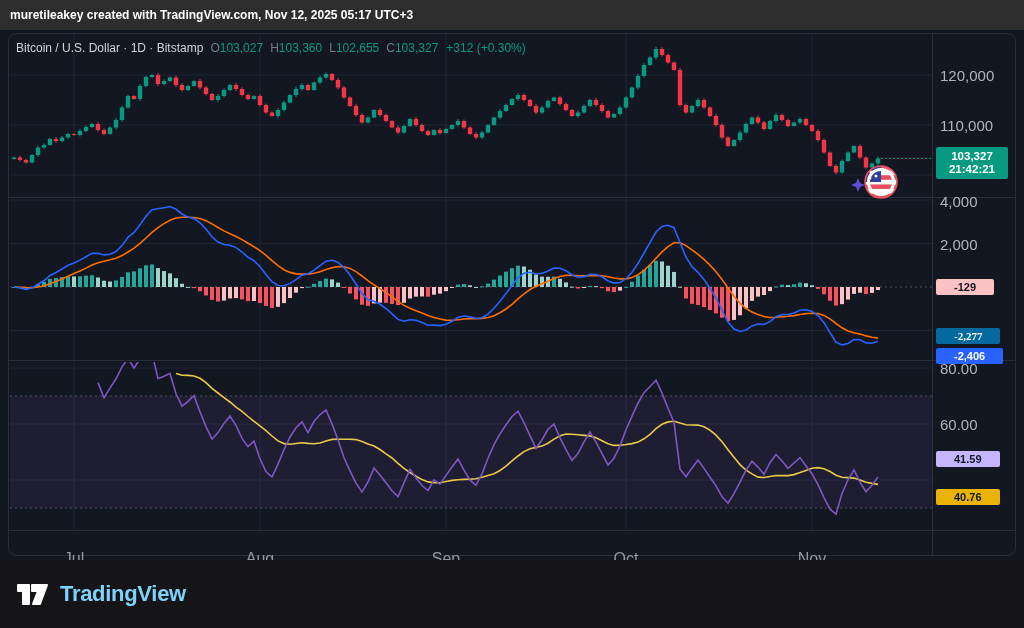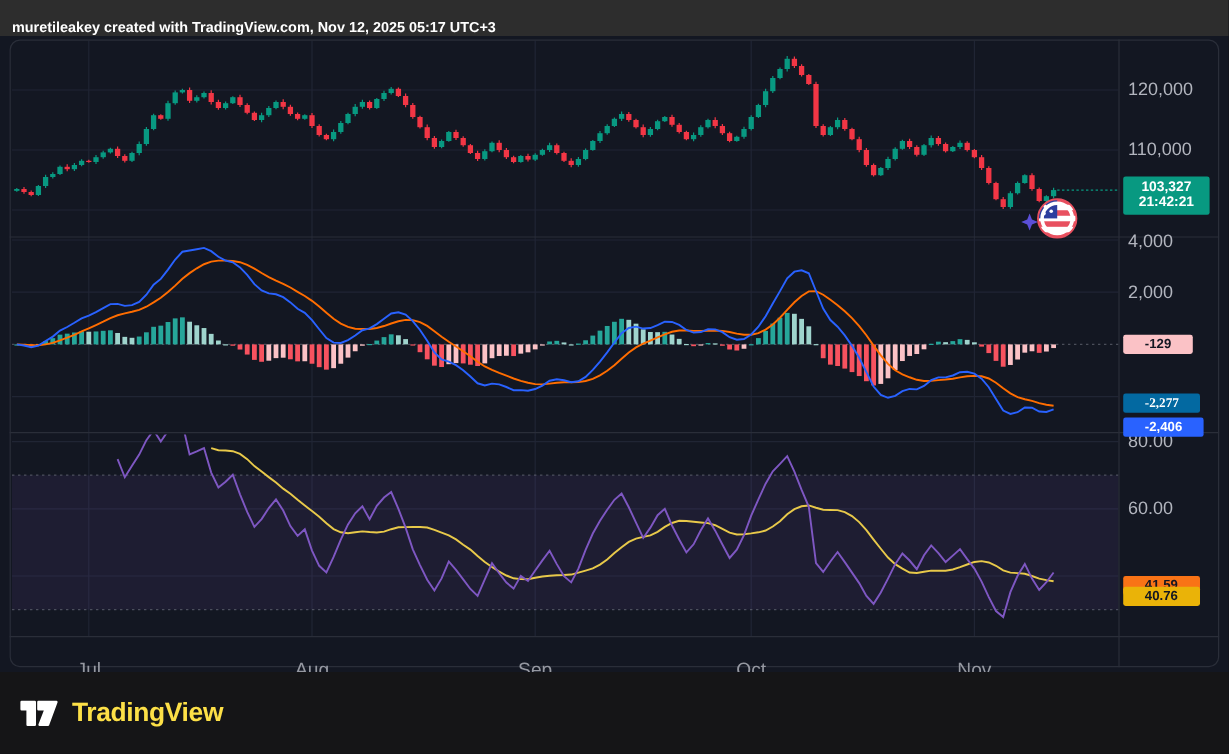--- a/index.html
+++ b/index.html
@@ -1,35 +1,35 @@
 <!DOCTYPE html>
 <html><head>
 <meta charset="utf-8">
 <style>
   html,body{margin:0;padding:0;background:#151518;}
   #page{position:relative;width:1024px;height:628px;overflow:hidden;background:#151518;
         font-family:"Liberation Sans",sans-serif;}
   .topbar{position:absolute;top:0;left:0;width:1024px;height:30px;background:#2d2d2d;
-          color:#ffffff;font-size:12px;font-weight:700;display:flex;align-items:flex-end;
+          color:#ffffff;font-size:12px;font-weight:700;display:flex;align-items:center;
           padding-left:10px;box-sizing:border-box;}
   .chart-bg{position:absolute;top:30px;left:0;width:1024px;height:530px;background:#131722;}
   #chart-svg{position:absolute;top:0;left:0;}
   .legend{position:absolute;top:41px;left:16px;font-size:12px;color:#d1d4dc;white-space:nowrap;}
   .legend .lab{color:#787b86;margin-left:7px;}
   .legend .up{color:#089981;}
   .legend .chg{color:#089981;margin-left:8px;}
   .scale-label{position:absolute;left:940px;font-size:15px;color:#b2b5be;transform:translateY(-50%);}
   .badge{position:absolute;left:936px;font-size:11px;font-weight:700;padding:2px 18px;
          border-radius:2px;transform:translateY(-50%);color:#ffffff;white-space:nowrap;}
   .badge.dark{color:#131722;}
   .price-badge{width:62px;text-align:center;padding:3px 5px;line-height:13px;font-size:11.5px;}
   .tlabel{position:absolute;top:550px;font-size:16px;color:#9598a1;transform:translateX(-50%);text-decoration:underline;}
   .footer{position:absolute;top:560px;left:0;width:1024px;height:68px;background:#151517;
           display:flex;align-items:center;padding-left:16px;gap:11px;box-sizing:border-box;}
-  .brand{color:#fde047;font-size:22px;font-weight:700;letter-spacing:-0.3px;}
+  .brand{color:#7dd3fc;font-size:22px;font-weight:700;letter-spacing:-0.3px;}
   .hit{position:absolute;}
 </style>
 </head>
 <body>
 
 <div id="page">
 
   <div class="topbar">
     <span>muretileakey created with TradingView.com, Nov 12, 2025 05:17 UTC+3</span>
   </div>
@@ -515,36 +515,39 @@
       <line x1="8" y1="197.5" x2="1016" y2="197.5" stroke="#2a2e39"></line>
       <line x1="8" y1="360.5" x2="1016" y2="360.5" stroke="#2a2e39"></line>
       <line x1="8" y1="530.5" x2="1016" y2="530.5" stroke="#2a2e39"></line>
       <line x1="932.5" y1="33" x2="932.5" y2="556" stroke="#2a2e39"></line>
       <rect x="8.5" y="33.5" width="1007" height="522" rx="8" fill="none" stroke="#2a2e39"></rect>
     </svg>
 
   <div class="hit" style="left:933px;top:33px;width:90px;height:497px;"></div>
   <div class="hit" style="left:0;top:531px;width:1024px;height:26px;"></div>
 
+  <div class="legend">
+    <span>Bitcoin / U.S. Dollar · 1D · Bitstamp</span><span class="lab">O</span><span class="up">103,027</span><span class="lab">H</span><span class="up">103,360</span><span class="lab">L</span><span class="up">102,655</span><span class="lab">C</span><span class="up">103,327</span><span class="chg">+312 (+0.30%)</span>
+  </div>
 
   <div class="scale-label" style="top:75px">120,000</div>
   <div class="scale-label" style="top:125px">110,000</div>
   <div class="scale-label" style="top:201px">4,000</div>
   <div class="scale-label" style="top:244px">2,000</div>
   <div class="scale-label" style="top:368px">80.00</div>
   <div class="scale-label" style="top:424px">60.00</div>
 
   <div class="badge price-badge" style="top: 163px; background: rgb(8, 153, 129);">
     <div>103,327</div>
     <div>21:42:21</div>
   </div>
   <div class="badge dark" style="top: 287px; background: rgb(251, 194, 198);">-129</div>
   <div class="badge" style="top: 336px; background: #0369a1; font-family: Liberation Serif, serif;">-2,277</div>
   <div class="badge" style="top: 356px; background: rgb(41, 98, 255);">-2,406</div>
-  <div class="badge dark" style="top: 488px; background: #f97316;">41.59</div>
+  <div class="badge dark" style="top: 459px; background: #c4b5fd;">41.59</div>
   <div class="badge dark" style="top: 497px; background: #eab308;">40.76</div>
 
   <div class="tlabel" style="left:74px">Jul</div>
   <div class="tlabel" style="left:260px">Aug</div>
   <div class="tlabel" style="left:446px">Sep</div>
   <div class="tlabel" style="left:626px">Oct</div>
   <div class="tlabel" style="left:812px">Nov</div>
 
   <svg class="hit" style="left:845px;top:160px;" width="58" height="48" viewBox="0 0 58 48">
     <path d="M13 18 L15 23 L20 25 L15 27 L13 32 L11 27 L6 25 L11 23 Z" fill="#5b4fd8"></path>

